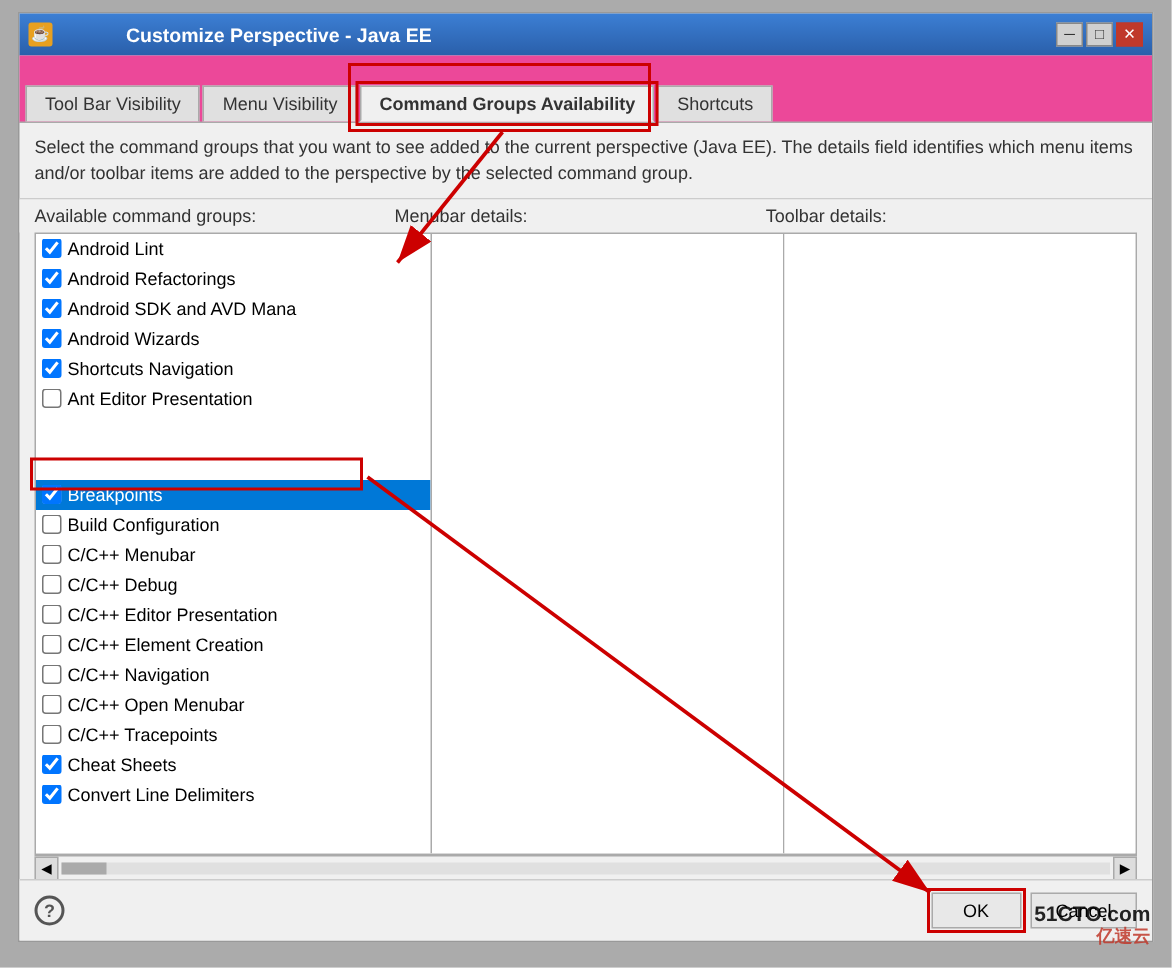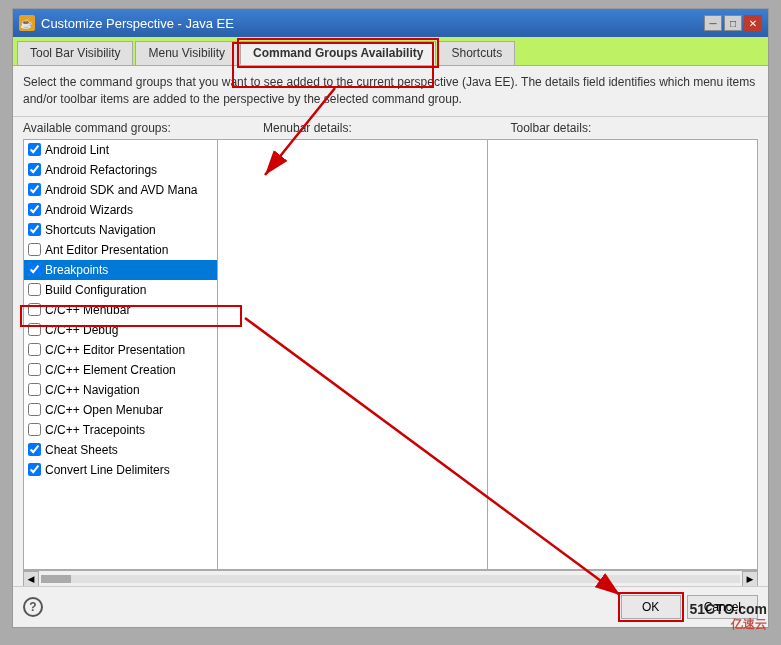--- a/index.html
+++ b/index.html
@@ -42,21 +42,22 @@
       background: #e8a020;
       border-radius: 2px;
       display: flex;
       align-items: center;
       justify-content: center;
       font-size: 10px;
       color: white;
     }
     .title-text {
       font-size: 13px;
-      font-weight: normal;
+      font-weight: bold;
+      margin-left: 43px;
     }
     .title-buttons {
       display: flex;
       gap: 2px;
     }
     .title-btn {
       width: 18px;
       height: 16px;
       background: #d0d0d0;
       border: 1px solid #888;
@@ -70,22 +71,22 @@
     .title-btn.close { background: #c0392b; color: white; border-color: #c0392b; }
     .content {
       flex: 1;
       display: flex;
       flex-direction: column;
       padding: 0;
     }
     .tabs {
       display: flex;
       border-bottom: 1px solid #aaa;
-      background: #bef264;
-      padding-top: 4px;
+      background: #ec4899;
+      padding-top: 20px;
       padding-left: 4px;
     }
     .tab {
       padding: 4px 12px;
       border: 1px solid #aaa;
       border-bottom: none;
       background: #e0e0e0;
       cursor: pointer;
       margin-right: 2px;
       font-size: 12px;
@@ -118,21 +119,21 @@
     .col-menubar { flex: 1; }
     .col-toolbar { flex: 1; }
     .columns-content {
       display: flex;
       flex: 1;
       margin: 0 10px;
       border: 1px solid #aaa;
       overflow: hidden;
     }
     .list-panel {
-      width: 194px;
+      width: 264px;
       border-right: 1px solid #aaa;
       overflow-y: auto;
       overflow-x: auto;
       background: white;
     }
     .list-item {
       display: flex;
       align-items: center;
       padding: 2px 4px;
       font-size: 12px;
@@ -245,20 +246,21 @@
       bottom: 12px;
       right: 14px;
       font-size: 12px;
       color: #c0392b;
       font-weight: bold;
       opacity: 0.85;
     }
     .highlighted-row {
       background: #0078d7 !important;
       color: white;
+      margin-top: 44px;
     }
   </style>
 </head>
 <body>
 
 <div class="window">
 
   <div class="title-bar">
     <div class="title-bar-left">
       <div class="title-icon">☕</div>

